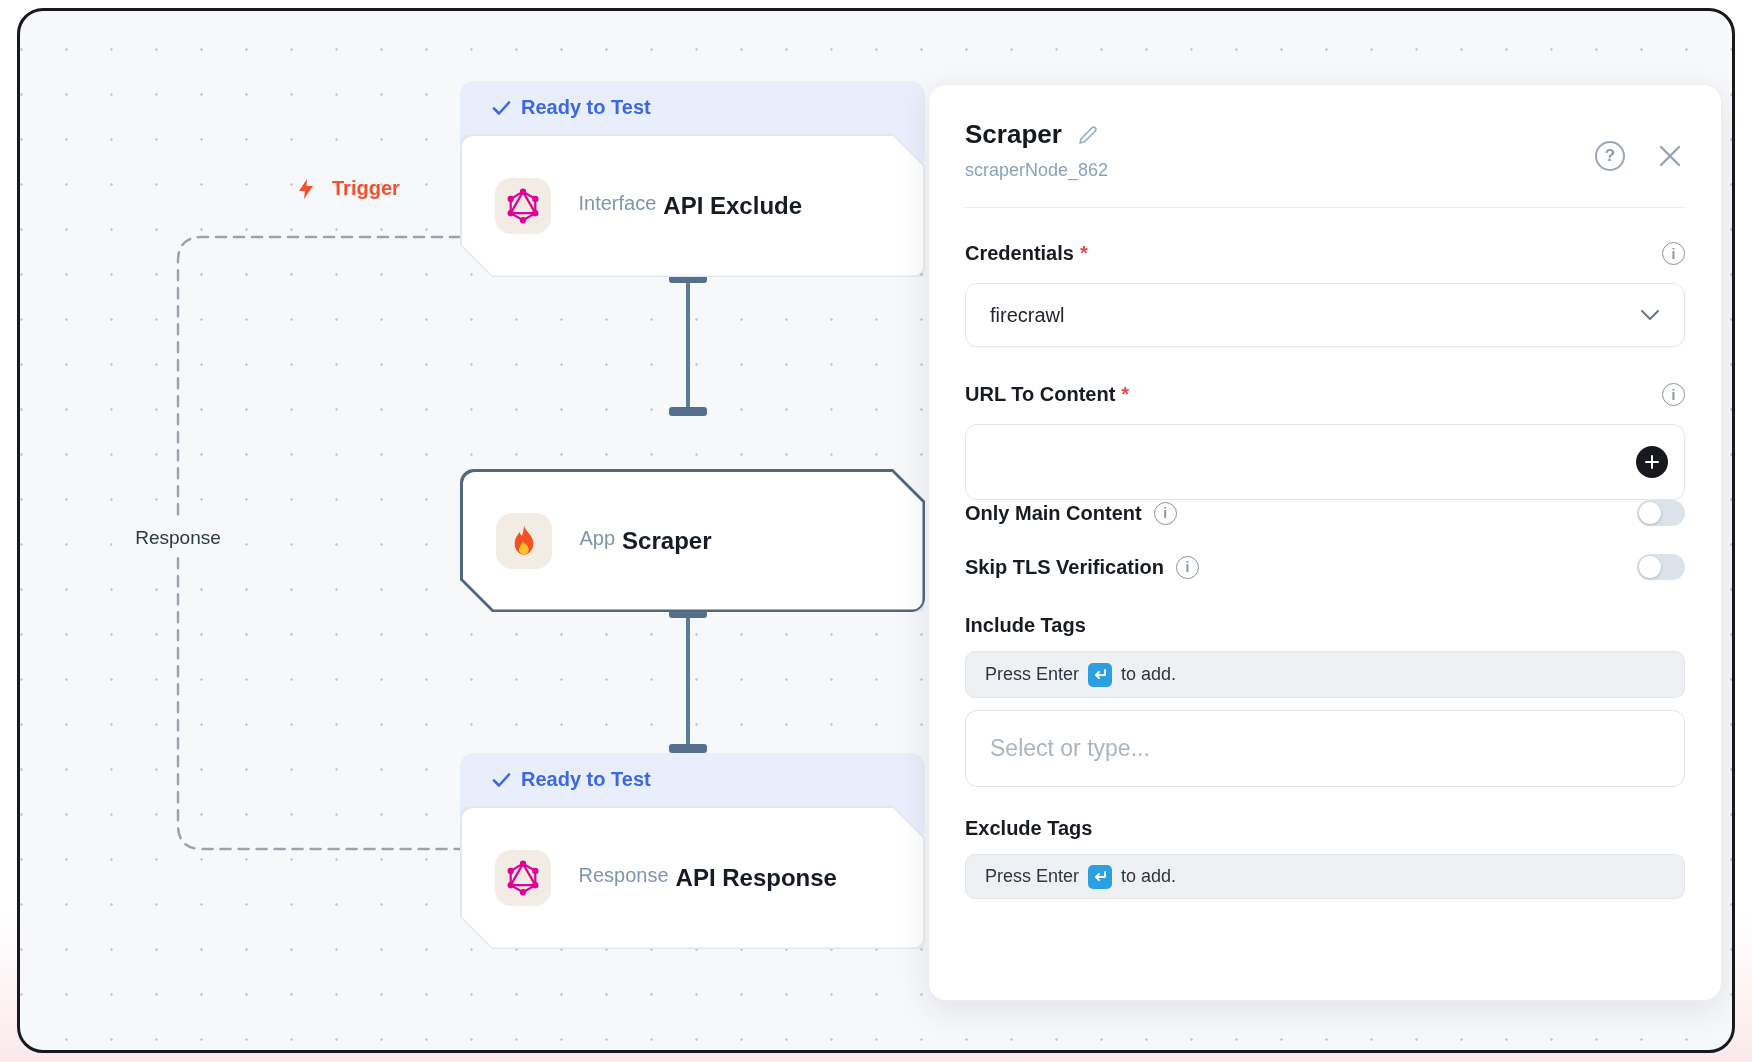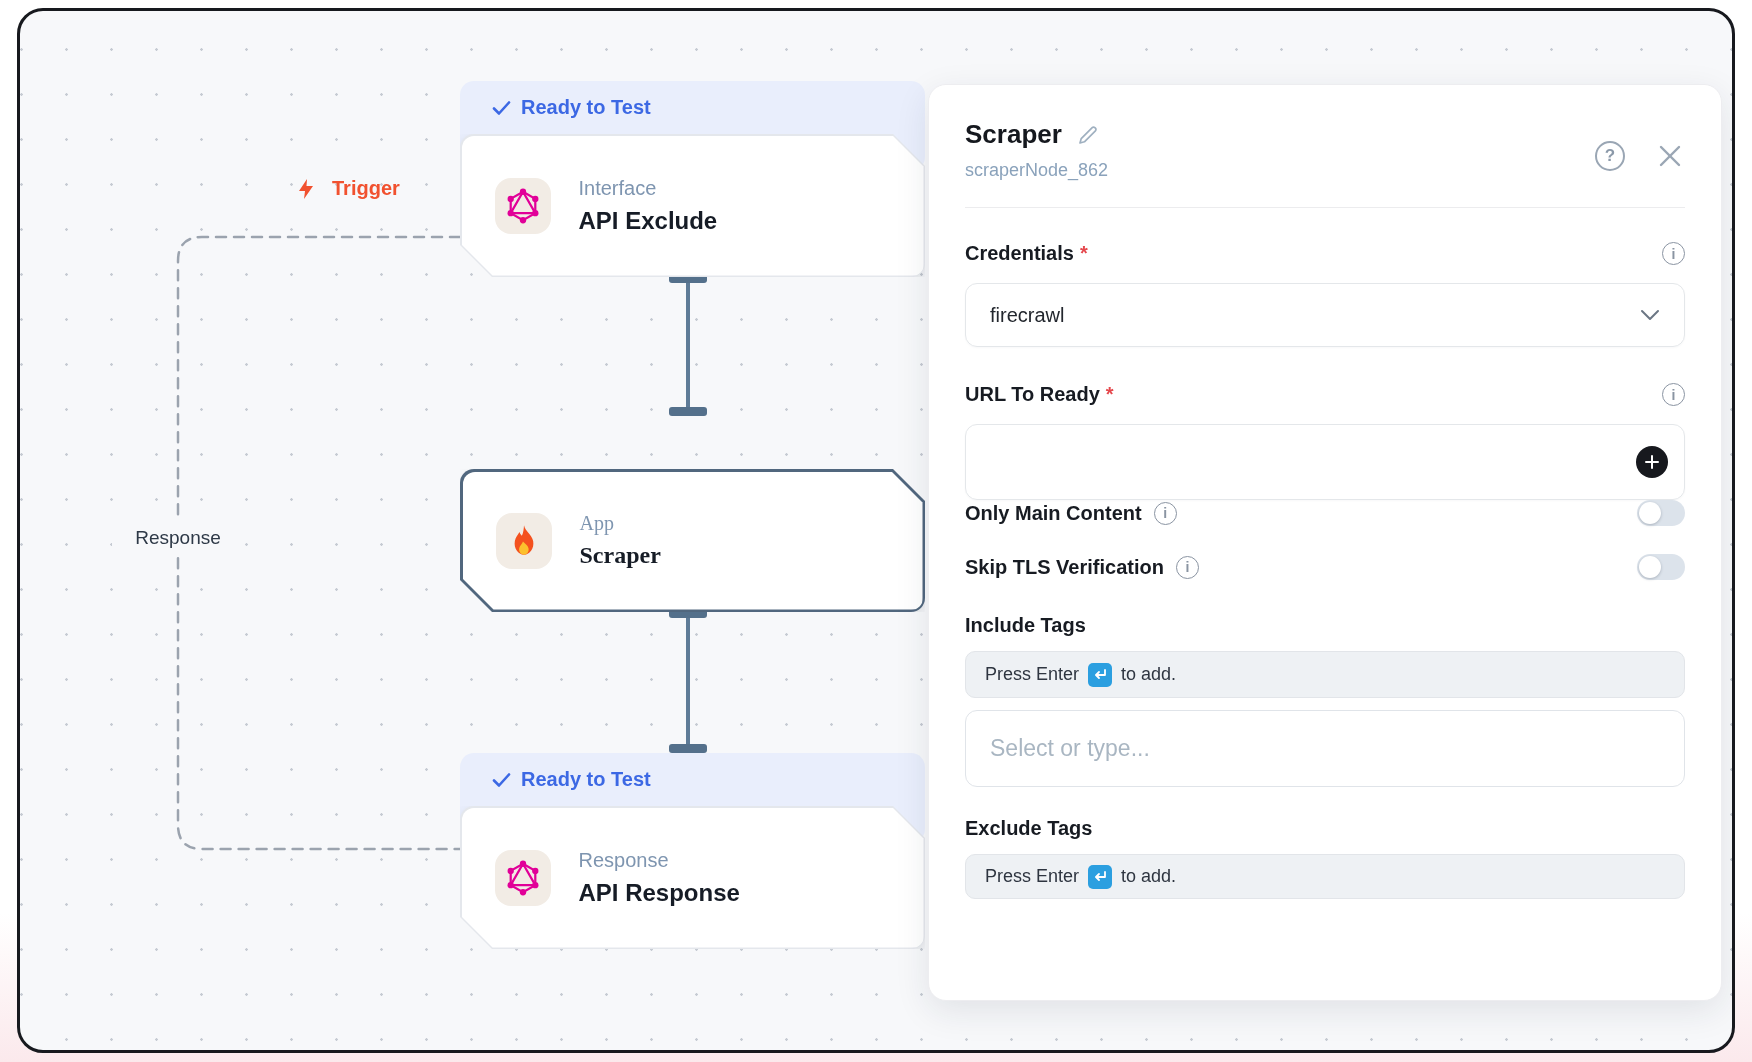--- a/index.html
+++ b/index.html
@@ -55,28 +55,28 @@
     clip-path:polygon(0 0, calc(100% - 32px) 0, 100% 32px, 100% 100%, 32px 100%, 0 calc(100% - 32px));
     border-radius:14px; background:#e4e7ec;
     filter:drop-shadow(0 3px 5px rgba(35,45,65,.10));
   }
   .node-card .card-fill {
     position:absolute; inset:1.5px; background:#ffffff;
     clip-path:polygon(0 0, calc(100% - 31px) 0, 100% 31px, 100% 100%, 31px 100%, 0 calc(100% - 31px));
     border-radius:12px;
     display:flex; align-items:center; padding-left:33px; gap:28px;
   }
-  .node-card.selected { background:#51677e;font-family:Liberation Serif, serif; }
+  .node-card.selected { background:#51677e; }
   .node-card.selected .card-fill { inset:2.5px; }
 
   .icon-tile {
     width:56px; height:56px; border-radius:16px; background:#f2ece5;
     display:flex; align-items:center; justify-content:center; flex:0 0 auto;
   }
-  .node-texts { display:flex; flex-direction:column; gap:7px; }
+  .node-texts { display:flex; gap:7px; }
   .node-cat   { color:#7e95b0; font-size:20px; }
   .node-title { color:#161c26; font-size:24px; font-weight:600; }
 
   
   .conn-line { position:absolute; left:666px; width:4px; background:#5e7b97; }
   .conn-bar  { position:absolute; left:649px; width:38px; height:9px; border-radius:3px; background:#54708b; }
 
   
   .panel {
     position:absolute; left:908px; top:73px; width:794px; height:917px;
@@ -299,21 +299,21 @@
     </div>
     <div class="select-box">
       <span class="select-value">firecrawl</span>
       <svg width="20" height="12" viewBox="0 0 20 12">
         <path d="M2 2 L10 10 L18 2" fill="none" stroke="#6b7684" stroke-width="2" stroke-linecap="round" stroke-linejoin="round"></path>
       </svg>
     </div>
 
     <div class="label-row" style="margin-top:36px;">
       <div class="field-label">
-        <span>URL To Ready</span><span class="req">*</span>
+        <span>URL To Content</span><span class="req">*</span>
       </div>
       <span class="info-icon">
           <span>i</span>
         </span>
     </div>
     <div class="url-input">
       <div class="plus-btn">
         <svg width="16" height="16" viewBox="0 0 16 16">
           <line x1="8" y1="2" x2="8" y2="14" stroke="#ffffff" stroke-width="2" stroke-linecap="round"></line>
           <line x1="2" y1="8" x2="14" y2="8" stroke="#ffffff" stroke-width="2" stroke-linecap="round"></line>

